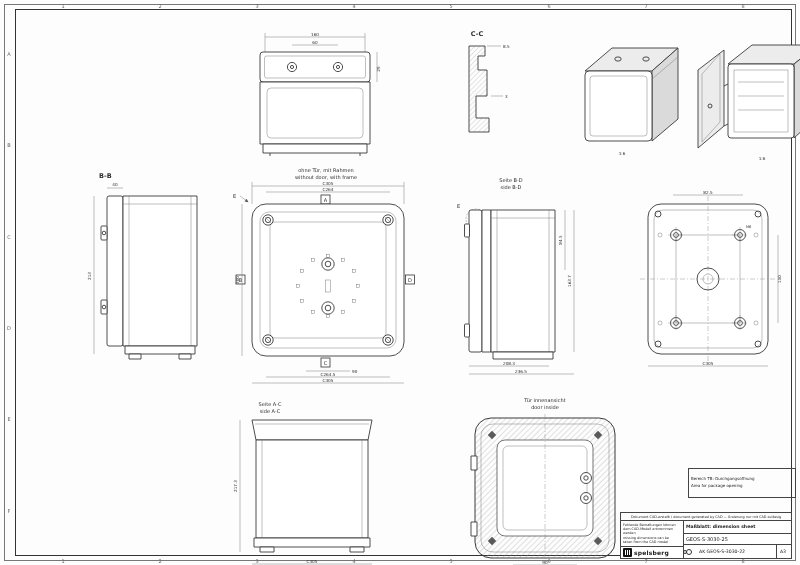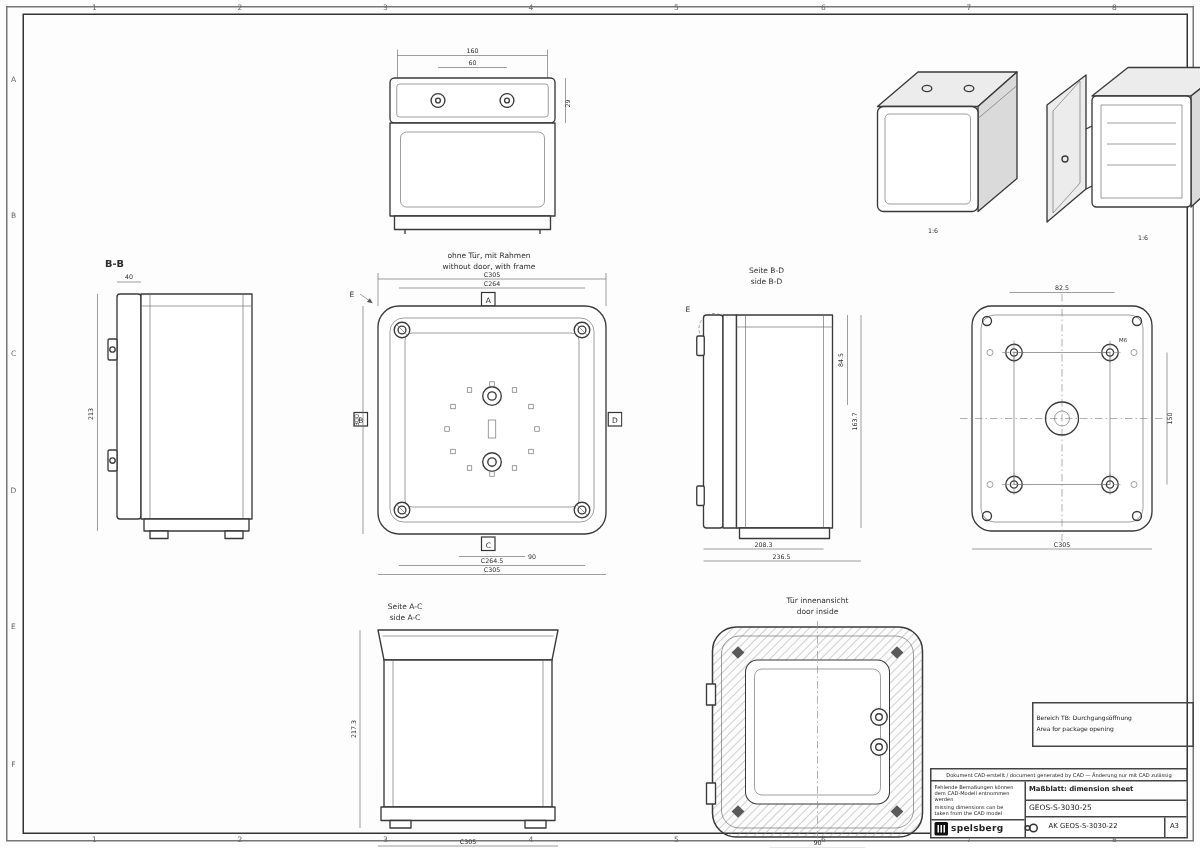--- a/index.html
+++ b/index.html
@@ -97,20 +97,35 @@
       <g>
         <rect class="olf" x="30" y="54" width="110" height="62"></rect>
         <rect class="tn" x="37" y="60" width="96" height="50" rx="4"></rect>
         <rect class="olf" x="33" y="116" width="104" height="9"></rect>
         <line class="ol" x1="40" y1="125" x2="40" y2="128"></line>
         <line class="ol" x1="130" y1="125" x2="130" y2="128"></line>
       </g>
     </svg>
   </figure>
 
+  <figure class="view" style="left:405px;top:10px;width:70px;height:118px">
+    <svg viewBox="0 0 70 118">
+      <defs>
+        <pattern id="h1" width="3.5" height="3.5" patternUnits="userSpaceOnUse" patternTransform="rotate(45)">
+          <line x1="0" y1="0" x2="0" y2="3.5" stroke="#999" stroke-width="0.5"></line>
+        </pattern>
+      </defs>
+      <text class="t6 mid" x="32" y="10">C-C</text>
+      <path d="M24,20 h16 v10 h-7 v14 h9 v26 h-11 v22 h13 v14 h-20 z" fill="url(#h1)" stroke="#3a3a3a" stroke-width="0.9"></path>
+      <line class="dm" x1="42" y1="20" x2="56" y2="20"></line>
+      <text class="t4" x="58" y="22">8.5</text>
+      <line class="dm" x1="46" y1="70" x2="58" y2="70"></line>
+      <text class="t4" x="60" y="72">3</text>
+    </svg>
+  </figure>
 
   <figure class="view" style="left:520px;top:15px;width:130px;height:132px">
     <svg viewBox="0 0 130 132">
       <g>
         <polygon class="fill1" points="25,40 52,17 118,17 92,40"></polygon>
         <polygon class="fill2" points="92,40 118,17 118,88 92,110"></polygon>
         <rect class="olf" x="25" y="40" width="67" height="70" rx="4"></rect>
         <rect class="tn" x="30" y="45" width="57" height="60" rx="3"></rect>
         <line class="tn" x1="92" y1="48" x2="118" y2="26"></line>
         <ellipse class="ol" cx="58" cy="28" rx="3.2" ry="2.1"></ellipse>
@@ -135,21 +150,21 @@
         <line class="tn" x1="48" y1="56" x2="94" y2="56"></line>
         <line class="tn" x1="48" y1="70" x2="94" y2="70"></line>
         <line class="tn" x1="48" y1="84" x2="94" y2="84"></line>
         <line class="ol" x1="34" y1="60" x2="38" y2="58"></line>
         <line class="ol" x1="34" y1="100" x2="38" y2="98"></line>
       </g>
       <text class="t4 mid" x="72" y="134">1:6</text>
     </svg>
   </figure>
 
-  <figure class="view" style="left:16px;top:148px;width:130px;height:208px">
+  <figure class="view" style="left:45px;top:148px;width:130px;height:208px">
     <svg viewBox="0 0 130 208">
       <text class="t6" x="14" y="14">B-B</text>
       <line class="dm" x1="22" y1="24" x2="38" y2="24"></line>
       <text class="t4 mid" x="30" y="22">40</text>
       <g>
         <rect class="olf" x="22" y="32" width="16" height="150" rx="2"></rect>
         <rect class="olf" x="16" y="62" width="6" height="14" rx="1"></rect>
           <circle class="ol" cx="19" cy="69" r="1.8"></circle>
         <rect class="olf" x="16" y="136" width="6" height="14" rx="1"></rect>
           <circle class="ol" cx="19" cy="143" r="1.8"></circle>

